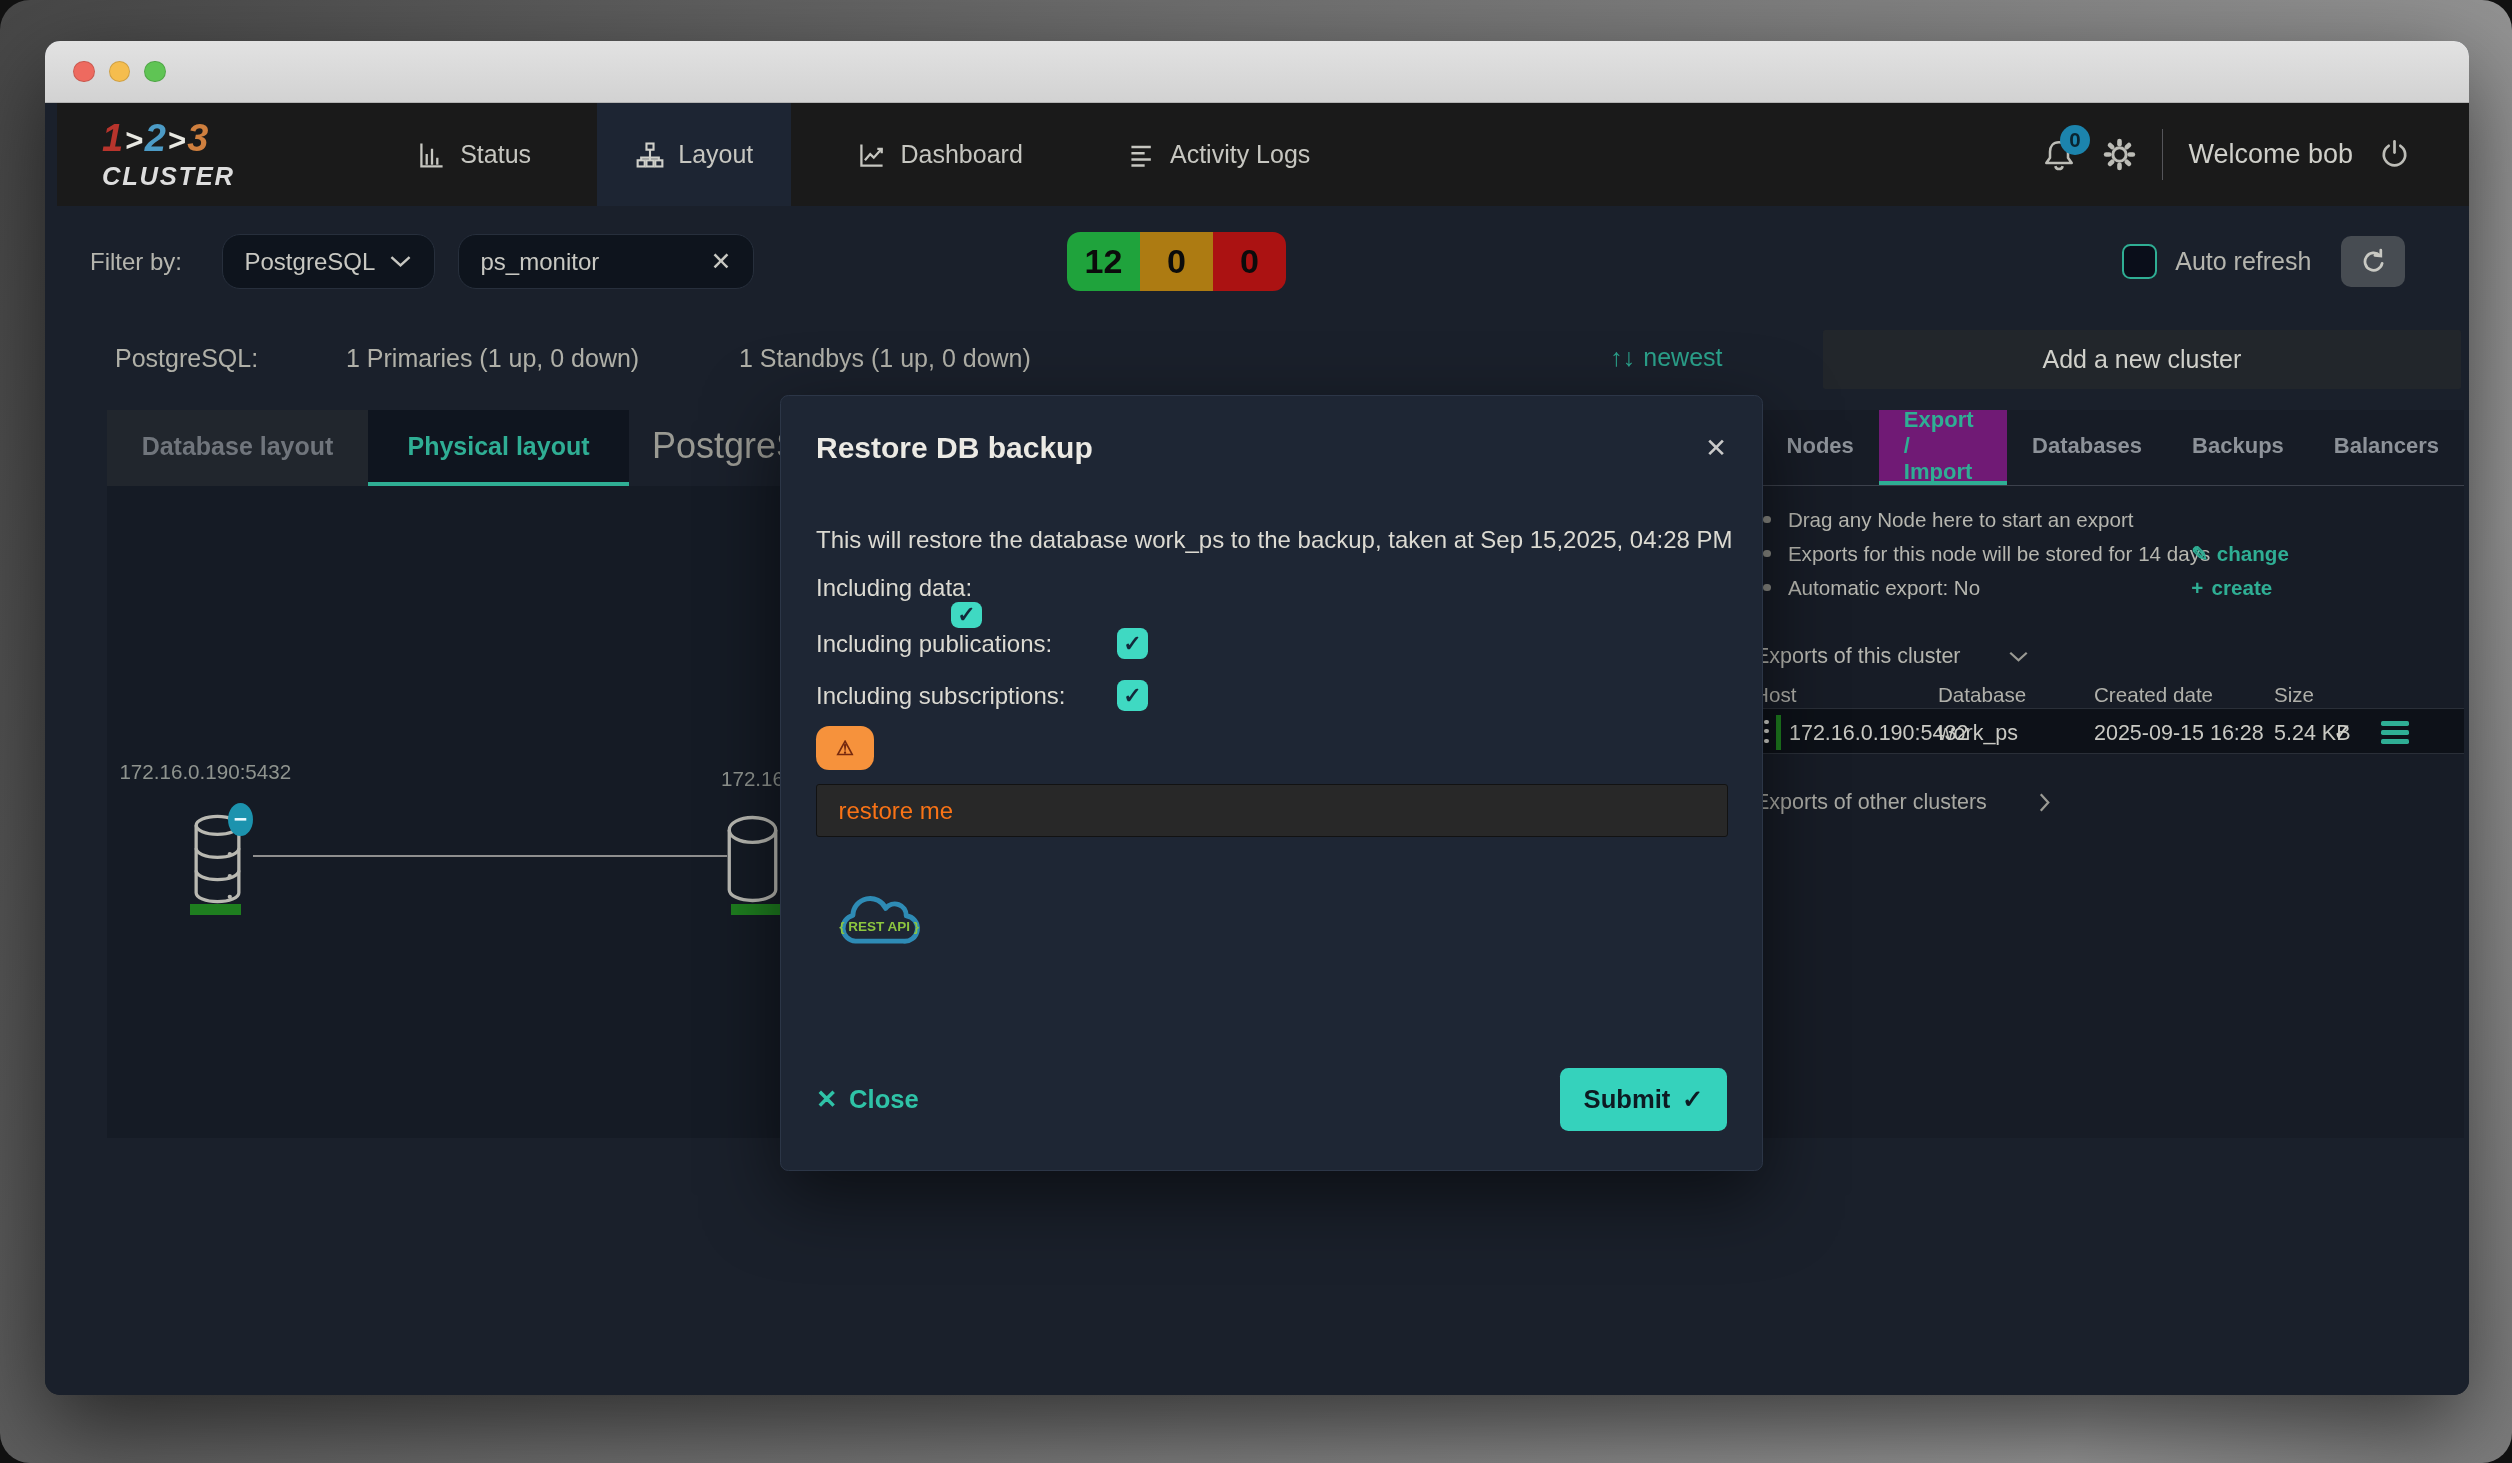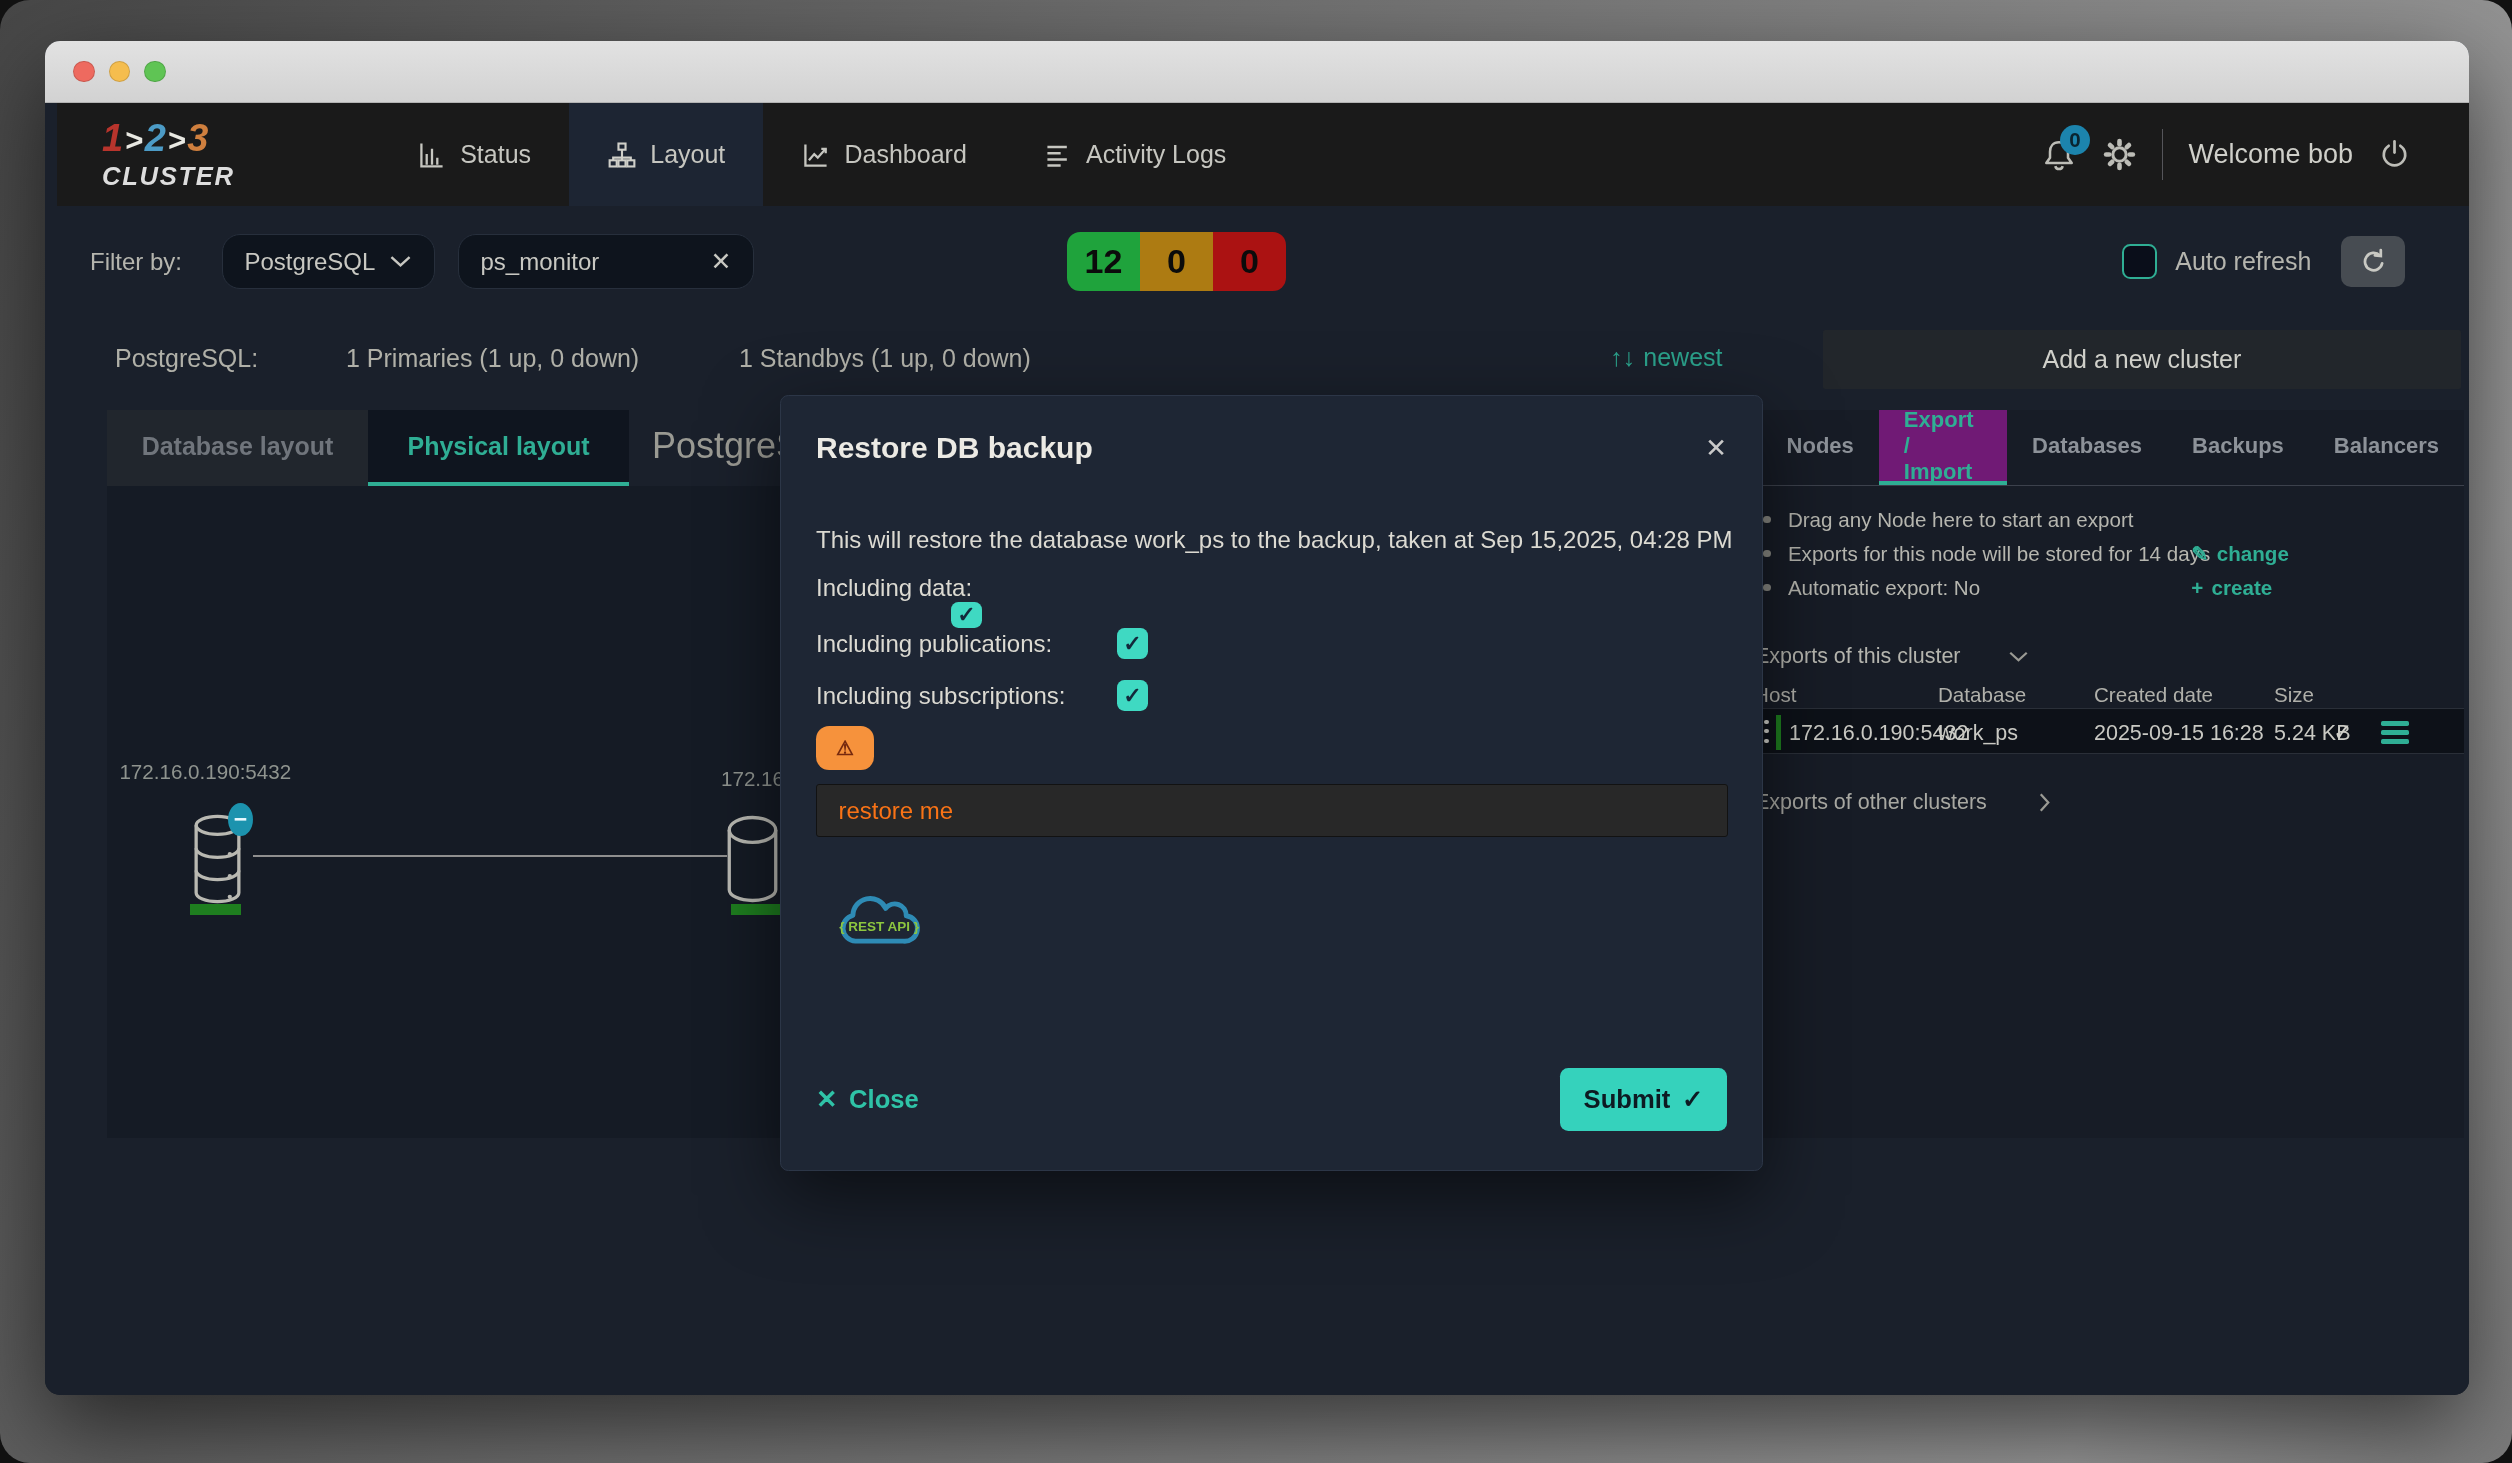--- a/index.html
+++ b/index.html
@@ -15,21 +15,21 @@
   .tl { width:21.5px; height:21.5px; border-radius:50%; border:0.8px solid rgba(0,0,0,.15); }
   .tl.red{background:#ee6a5f;} .tl.yellow{background:#f5bd4e;} .tl.green{background:#5fc454;}
   .app { position:absolute; top:62px; left:0; right:0; bottom:0; background:#1a202b; }
 
   
   .navbar { position:absolute; top:0; left:0; right:0; height:103px; background:#1a1a1a; display:flex; align-items:center;margin-left:12px; }
   .logo { margin-left:45px; width:190px; font-style:italic; font-weight:bold; line-height:1; }
   .logo-top { font-size:38px; letter-spacing:1.7px; }
   .logo-1{color:#b8342c;} .logo-2{color:#4c9bc6;} .logo-3{color:#cf7f3e;} .logo-gt{color:#e8e8e2; font-size:31px;}
   .logo-sub { color:#dddddd; font-size:25.6px; letter-spacing:1.7px; margin-top:6.6px; }
-  .nav-tabs { display:flex; height:100%; margin-left:87px; }
+  .nav-tabs { display:flex; height:100%; margin-left:87px;gap:28px; }
   .nav-tab { display:flex; align-items:center; gap:13.2px; padding:0 38px; color:#c6c6c0; font-size:25px; cursor:default; }
   .nav-tab.active { background:#1d2533; }
   .nav-right { margin-left:auto; display:flex; align-items:center; gap:25px; padding-right:58px; }
   .bell-wrap { position:relative; }
   .nav-badge { position:absolute; top:-11.6px; right:-13.2px; width:30px; height:30px; border-radius:50%; background:#1c84ad;
                color:#0a2430; font-size:20.6px; font-weight:bold; display:flex; align-items:center; justify-content:center; }
   .nav-divider { width:1.7px; height:51px; background:#55555a; }
   .welcome { color:#cfcfc9; font-size:27px; }
 
   

